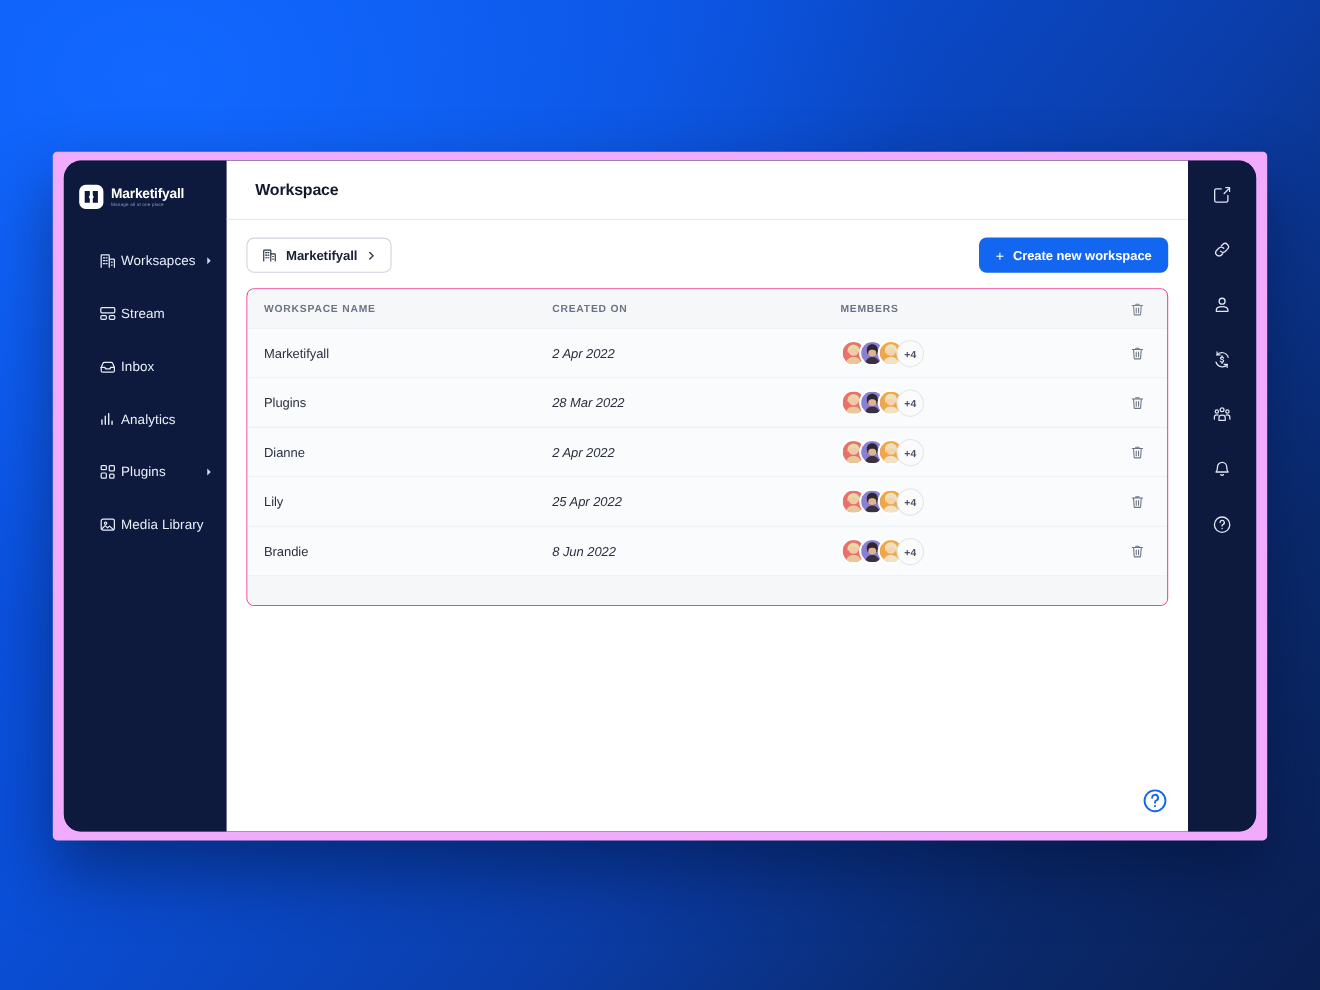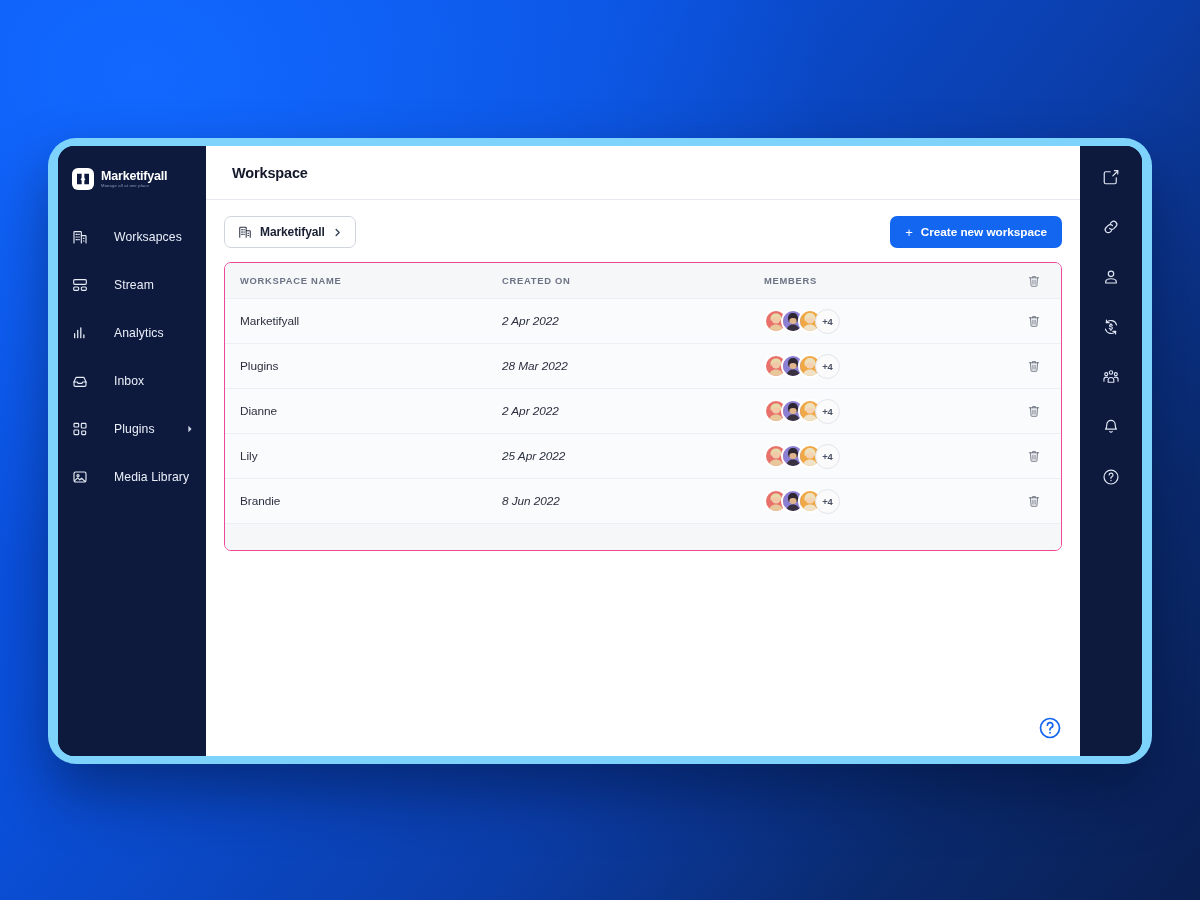--- a/index.html
+++ b/index.html
@@ -12,22 +12,22 @@
     background:
       radial-gradient(ellipse 1100px 800px at 12% 8%, #1268ff 0%, rgba(18,104,255,0) 62%),
       linear-gradient(128deg, #0a57ef 0%, #0a4fd8 34%, #0b3da8 62%, #0a2a6e 82%, #0a1f52 100%);
   }
 
   
   .device {
     position: absolute;
     left: 48px; top: 138px;
     width: 1104px; height: 626px;
-    background: #7dd3fc;
-    border-radius: 28px;
+    background: #f0abfc;
+    border-radius: 4px;
     box-shadow: 0 28px 60px rgba(3,12,40,.45);
     overflow: hidden;
   }
   .device-inner {
     position: absolute;
     left: 10px; top: 8px;
     width: 1084px; height: 610px;
     background: #0e1b3f;
     border-radius: 16px;
     overflow: hidden;
@@ -72,22 +72,22 @@
     letter-spacing: .15px;
     display: block;
     margin-top: 2px;
   }
 
   .nav { margin-top: 16px; }
   .nav-item {
     display: flex;
     align-items: center;
     height: 48px;
-    padding: 0 12px 0 14px;
-    gap: 26px;
+    padding: 0 12px 0 32px;
+    gap: 4px;
     cursor: pointer;
   }
   .nav-item .ico {
     width: 16px; height: 16px;
     flex: 0 0 16px;
     display: flex; align-items: center; justify-content: center;
     color: #e7ecf7;
   }
   .nav-item .lbl {
     color: #e9eef8;
@@ -321,36 +321,36 @@
               <rect x="2.5" y="15" width="7.5" height="5" rx="1.5"></rect>
               <rect x="14" y="15" width="7.5" height="5" rx="1.5"></rect>
             </svg>
           </span>
           <span class="lbl">Stream</span>
         </div>
 
 
         <div class="nav-item">
           <span class="ico">
-            <svg viewBox="0 0 24 24" width="16" height="16" fill="none" stroke="currentColor" stroke-width="1.9" stroke-linecap="round">
-              <path d="M4 13v6M8.6 8v11M13.2 4.5v14.5M17.8 15v4"></path>
-            </svg>
-          </span>
-          <span class="lbl">Analytics</span>
-        </div>
-
-        <div class="nav-item">
-          <span class="ico">
             <svg viewBox="0 0 24 24" width="16" height="16" fill="none" stroke="currentColor" stroke-width="1.7" stroke-linecap="round" stroke-linejoin="round">
               <path d="M3 13.5V18a2 2 0 0 0 2 2h14a2 2 0 0 0 2-2v-4.5"></path>
               <path d="M3 13.5l2.4-5.6A2 2 0 0 1 7.2 6.6h9.6a2 2 0 0 1 1.8 1.3l2.4 5.6"></path>
               <path d="M3 13.5h5l1 2h6l1-2h5"></path>
             </svg>
           </span>
           <span class="lbl">Inbox</span>
+        </div>
+
+        <div class="nav-item">
+          <span class="ico">
+            <svg viewBox="0 0 24 24" width="16" height="16" fill="none" stroke="currentColor" stroke-width="1.9" stroke-linecap="round">
+              <path d="M4 13v6M8.6 8v11M13.2 4.5v14.5M17.8 15v4"></path>
+            </svg>
+          </span>
+          <span class="lbl">Analytics</span>
         </div>
 
         <div class="nav-item">
           <span class="ico">
             <svg viewBox="0 0 24 24" width="16" height="16" fill="none" stroke="currentColor" stroke-width="1.7" stroke-linejoin="round">
               <rect x="3" y="3.5" width="7" height="5.5" rx="1.2"></rect>
               <rect x="14" y="3.5" width="7" height="7" rx="1.2"></rect>
               <rect x="3" y="13.5" width="7" height="7" rx="1.2"></rect>
               <rect x="14.5" y="15" width="6" height="5.5" rx="1.2"></rect>
             </svg>

